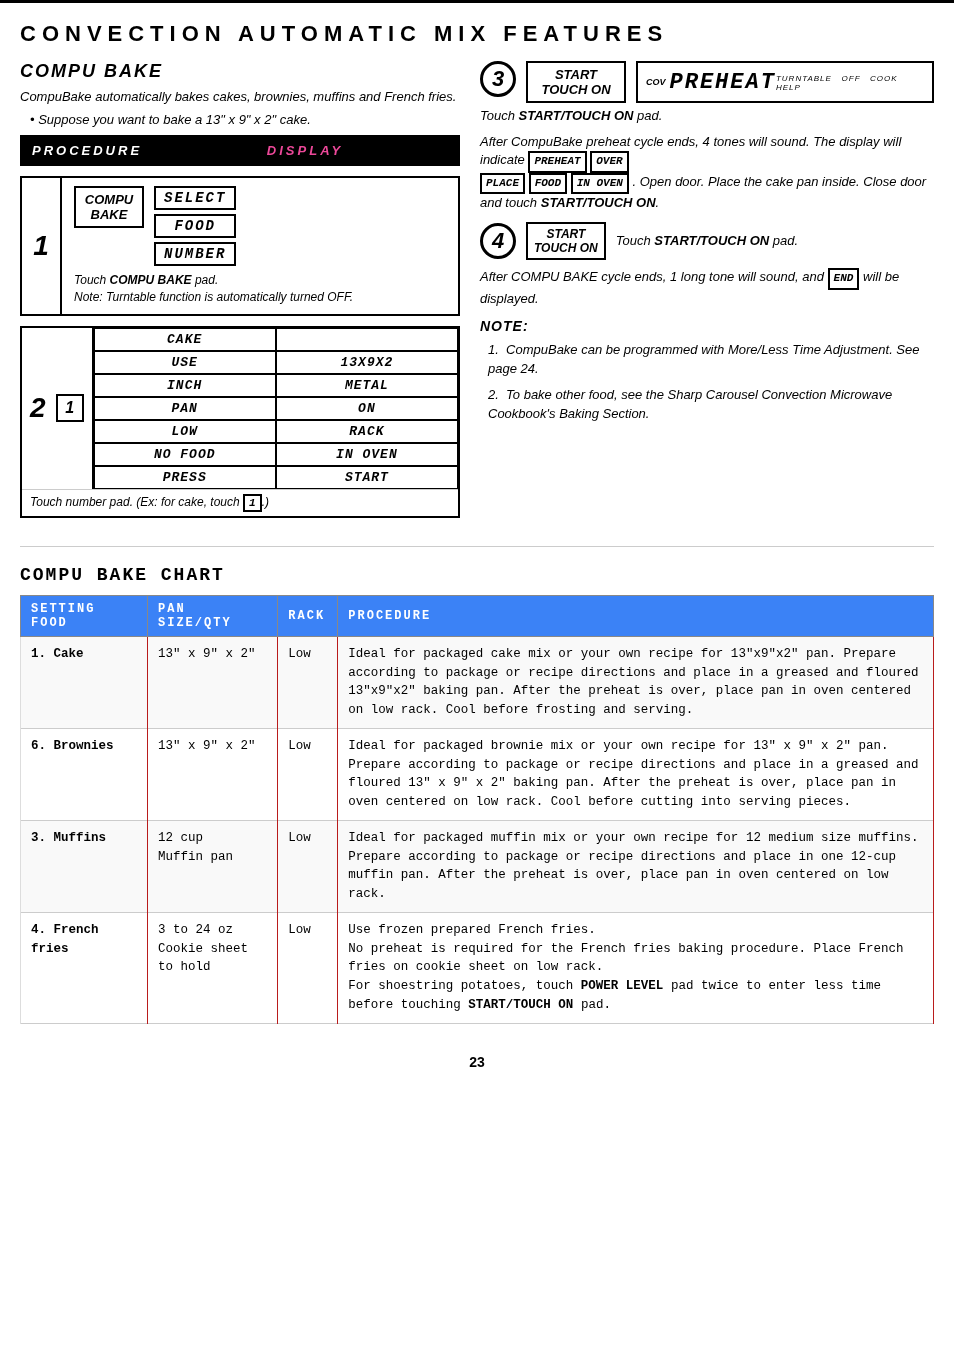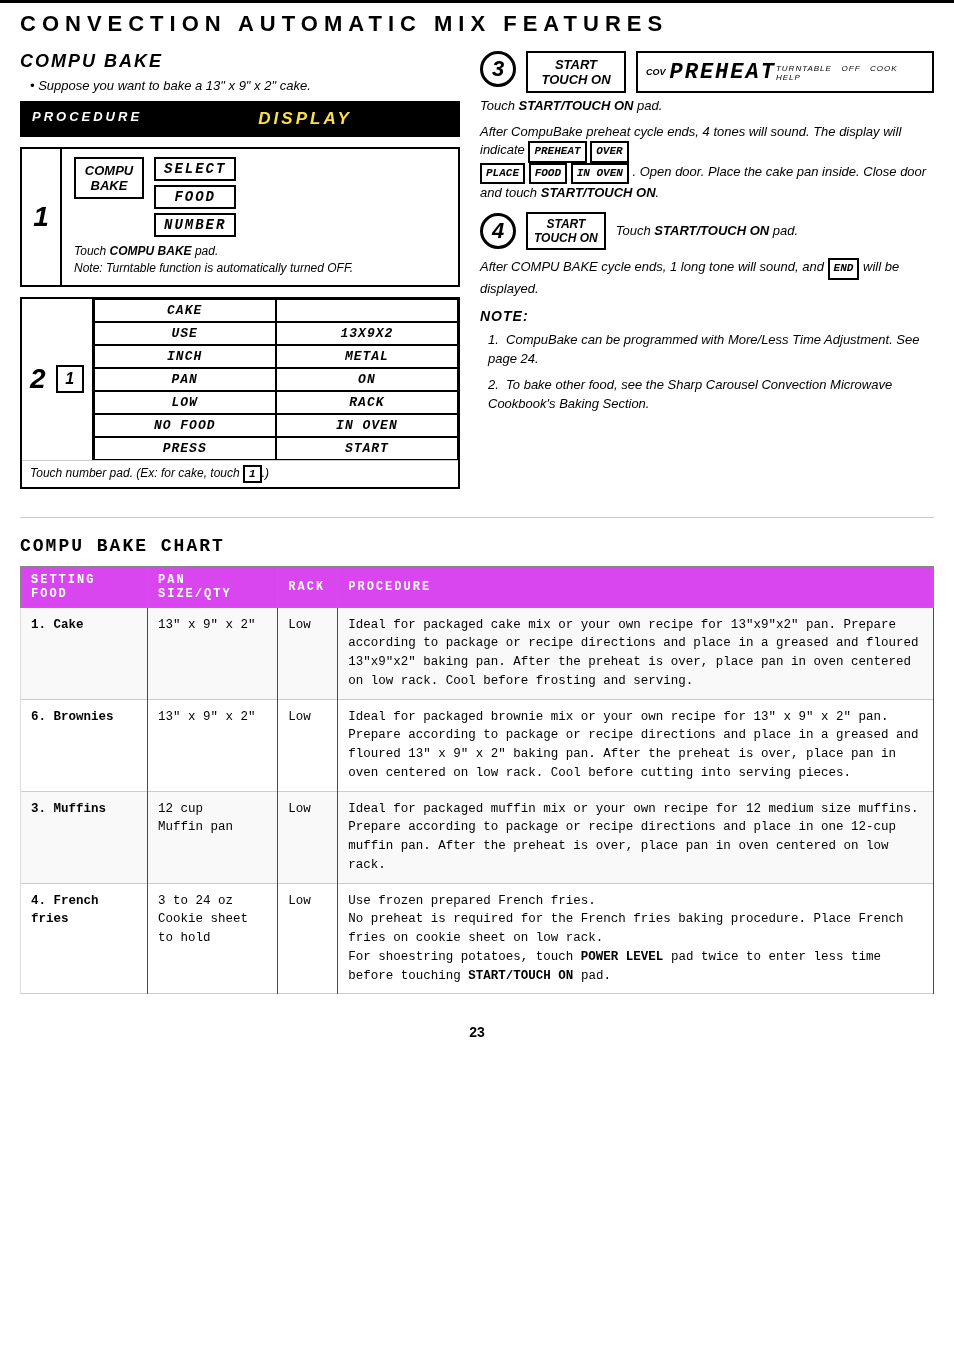--- a/index.html
+++ b/index.html
@@ -20,20 +20,21 @@
       display: flex;
       align-items: flex-end;
       gap: 0;
     }
     .header-title {
       font-size: 22px;
       font-weight: 900;
       letter-spacing: 6px;
       font-family: Arial, sans-serif;
       text-transform: uppercase;
+      margin-top: 10px;
     }
 
     
     .main-content {
       display: flex;
       padding: 10px 20px;
       gap: 20px;
       font-style: italic;
     }
 
@@ -82,24 +83,24 @@
       letter-spacing: 3px;
       font-size: 13px;
       padding: 6px 10px;
       display: flex;
       align-items: flex-start;
       justify-content: center;
       min-width: 100px;
     }
     .display-col {
       background: #000;
-      color: #fde047;
+      color: #ec4899;
       font-weight: 900;
       letter-spacing: 3px;
-      font-size: 17px;
+      font-size: 13px;
       padding: 6px 10px;
       display: flex;
       align-items: flex-start;
       justify-content: center;
       flex: 1;
     }
 
     
     .step-container {
       border: 2px solid #000;
@@ -338,21 +339,21 @@
       letter-spacing: 2px;
       margin-bottom: 10px;
     }
 
     .chart-table {
       width: 100%;
       border-collapse: collapse;
     }
 
     .chart-table thead tr {
-      background: #d946ef;
+      background: #3b82f6;
       color: #fff;
     }
 
     .chart-table thead th {
       padding: 6px 10px;
       font-size: 12px;
       font-weight: 900;
       letter-spacing: 2px;
       text-align: left;
       border: 1px solid #888;
@@ -396,20 +397,21 @@
 <body>
 
 <div class="page-header">
   <span class="header-title">CONVECTION AUTOMATIC MIX FEATURES</span>
 </div>
 
 <div class="main-content">
 
   <div class="left-section">
     <div class="section-title">COMPU BAKE</div>
+    <div class="intro-text">CompuBake automatically bakes cakes, brownies, muffins and French fries.</div>
     <div class="bullet-text">Suppose you want to bake a 13" x 9" x 2" cake.</div>
 
     <div class="proc-display-box">
       <div class="proc-col">PROCEDURE</div>
       <div class="display-col">DISPLAY</div>
     </div>
 
     <div class="step-container">
       <div class="step-row">
         <div class="step-number-col">

